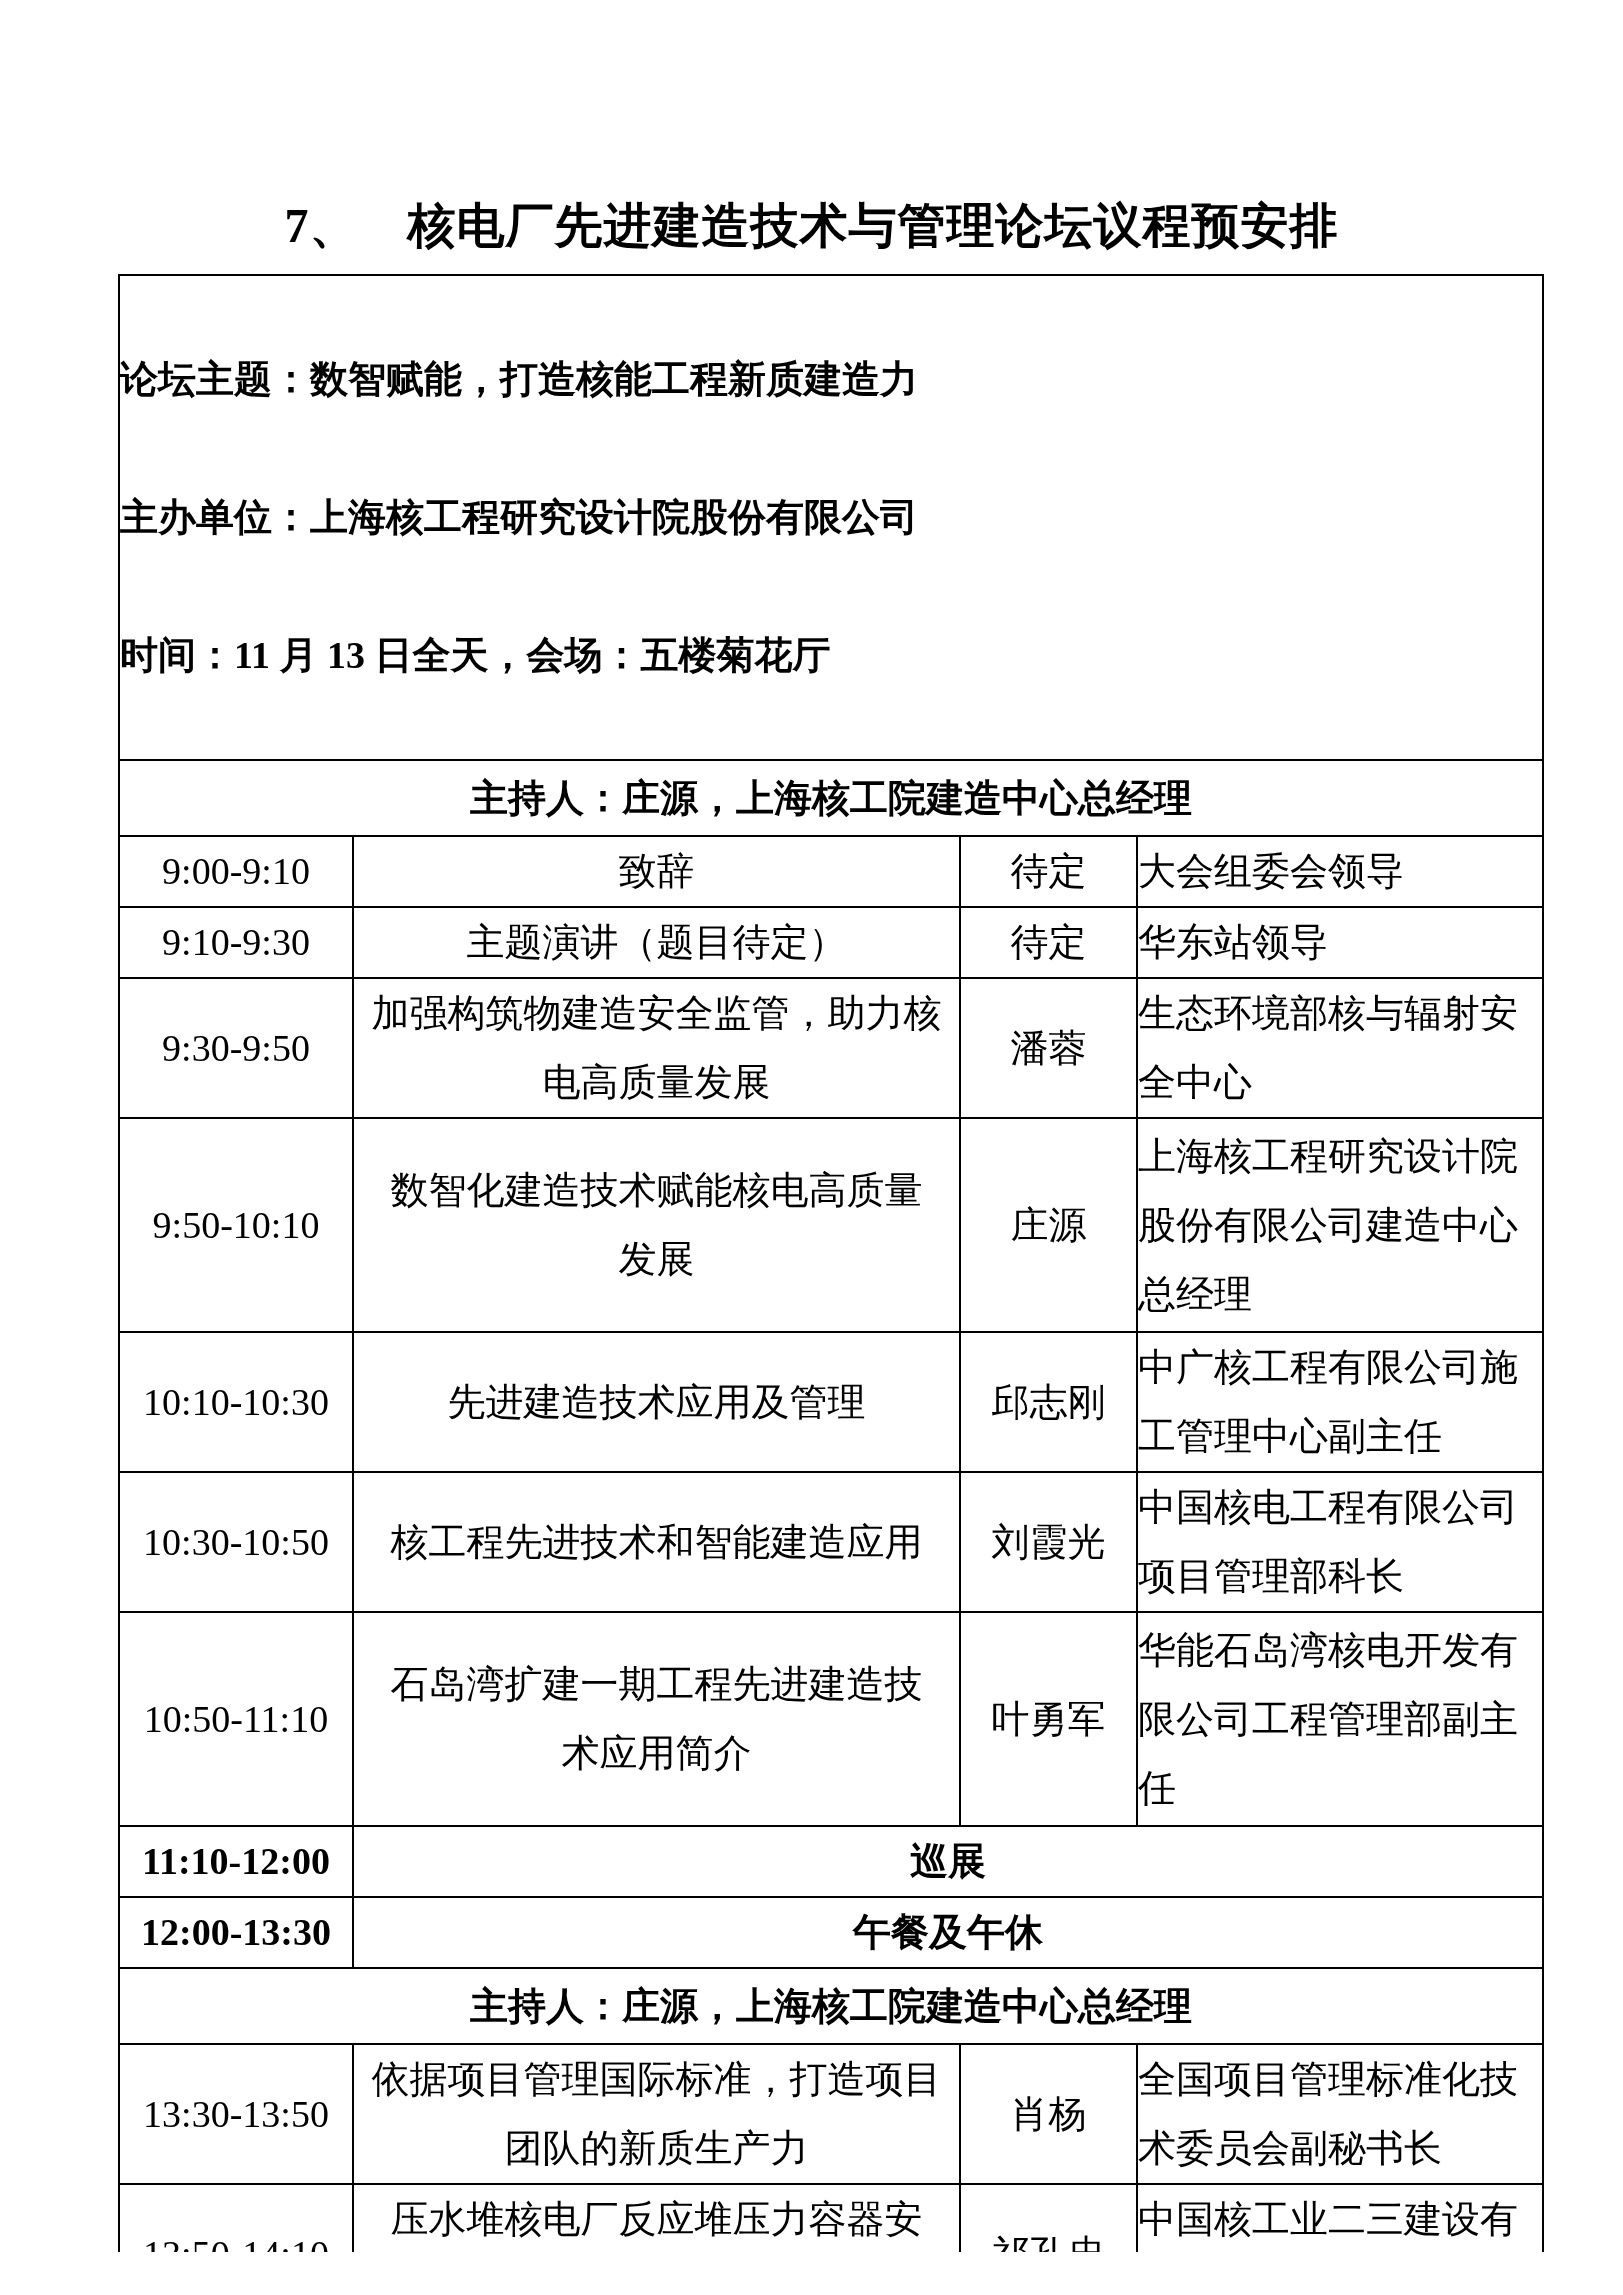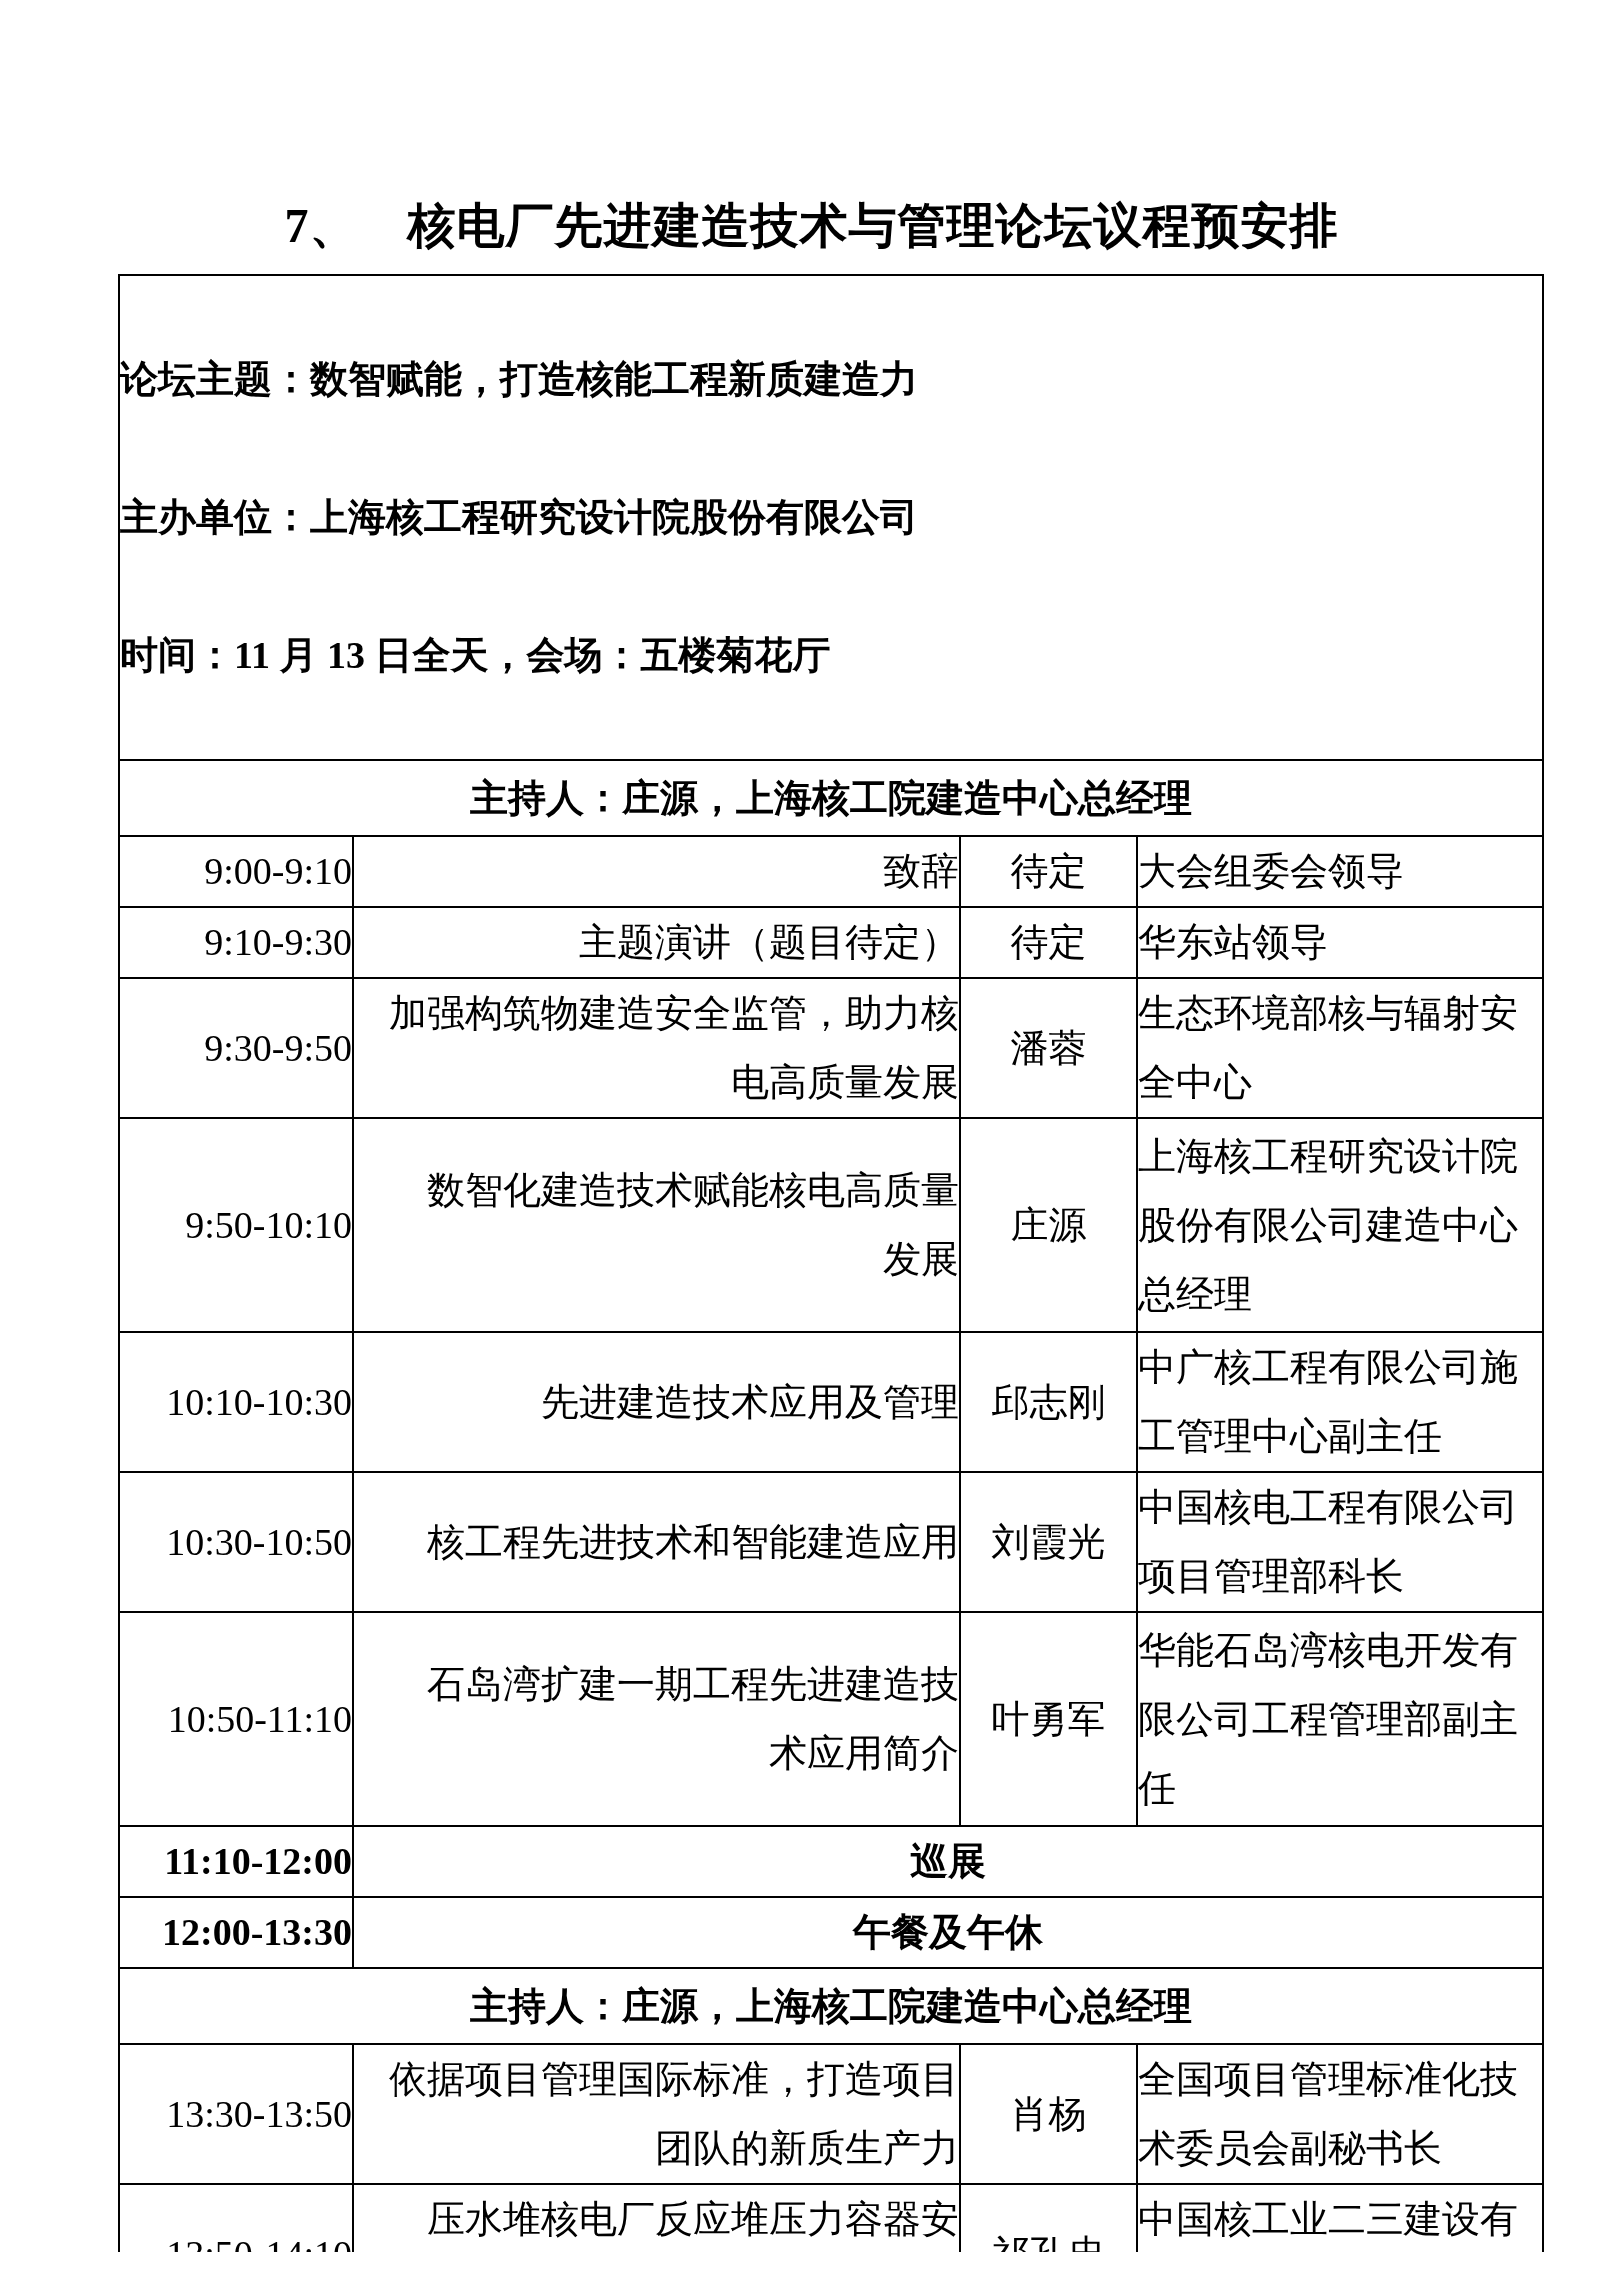--- a/index.html
+++ b/index.html
@@ -49,24 +49,24 @@
     font-size:45px;
     font-weight:bold;
     line-height:70px;
     text-align:left;
     padding:4.1px 10.2px 4.1px 15.3px;
     white-space:pre-line;
   }
   td.head-time{ text-align:center; }
   td.head-left{ text-align:left; padding-left:14.3px; }
   td.host-cell{ text-align:center; font-weight:bold; }
-  td.time-cell{ text-align:right; }
+  td.time-cell{ text-align:center; }
   td.time-cell.bold{ font-weight:bold; }
   td.topic-cell{
-    text-align:right;
+    text-align:center;
     padding:5.1px 12.3px 5.1px 14.3px;
     white-space:pre-line;
   }
   td.speaker-cell{ text-align:center; }
   td.org-cell{
     text-align:left;
     padding:5.1px 9.2px 5.1px 14px;
     white-space:pre-line;
   }
   td.merged-cell{ text-align:center; font-weight:bold; }

